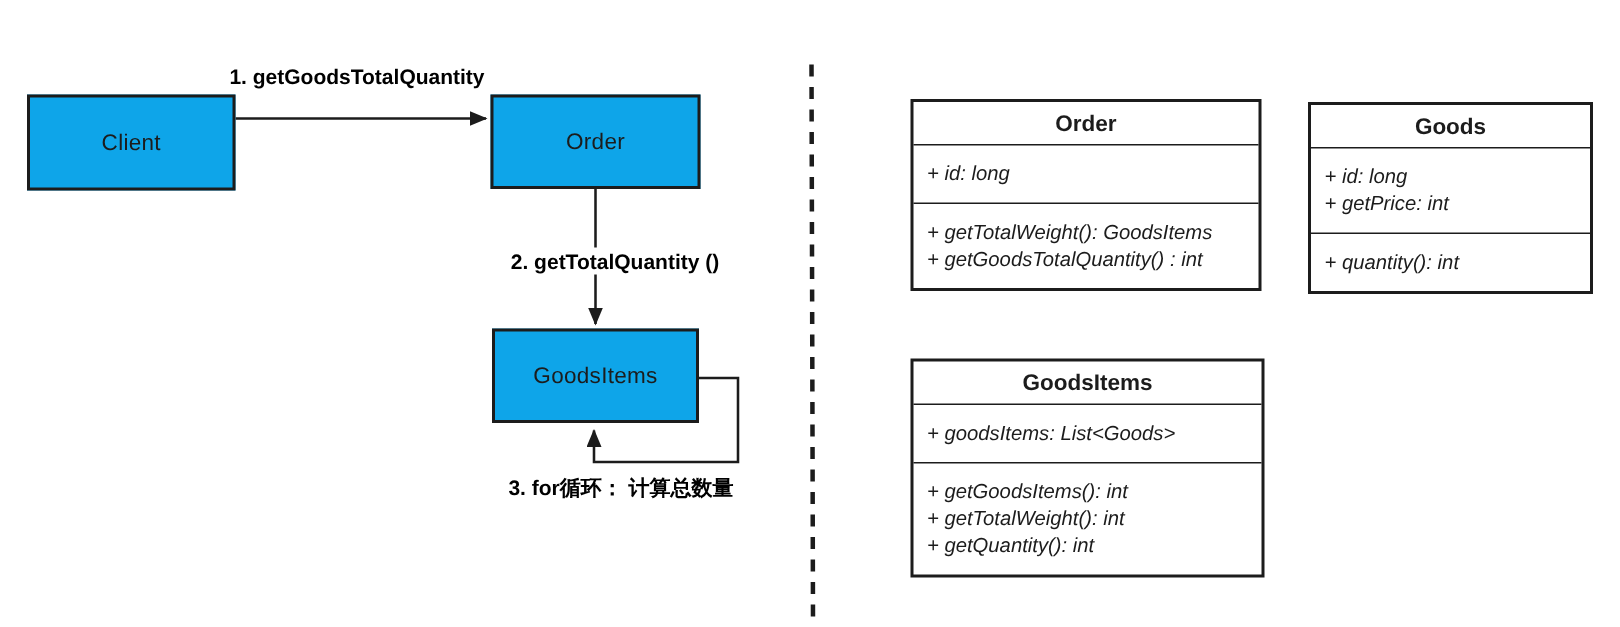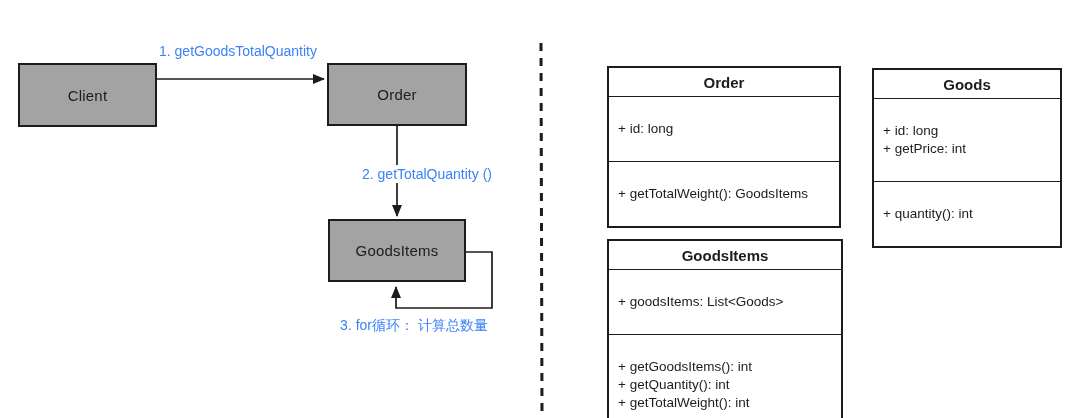--- a/index.html
+++ b/index.html
@@ -4,46 +4,46 @@
 <style>
   html,body{margin:0;padding:0;background:#ffffff;}
   *{box-sizing:border-box;}
   .stage{
     position:relative;width:1080px;height:418px;background:#ffffff;
     font-family:"Liberation Sans", sans-serif;color:#1c1c1c;overflow:hidden;
   }
   .connectors{position:absolute;left:0;top:0;width:1080px;height:418px;}
   
   .node{
-    position:absolute;border:2px solid #1c1c1c;background:#a3a3a3;
+    position:absolute;border:2px solid #1c1c1c;background:#0ea5e9;
     display:flex;align-items:center;justify-content:center;
     font-size:15px;letter-spacing:.2px;
   }
   #node-client{left:18px;top:63px;width:139px;height:64px;}
   #node-order{left:327px;top:63px;width:140px;height:63px;}
   #node-goodsitems{left:328px;top:219px;width:138px;height:63px;}
   
   .msg-label{
-    position:absolute;font-size:14px;white-space:nowrap;color:#3b82f6;
+    position:absolute;font-size:14px;white-space:nowrap;color:#000000;font-weight:bold;
   }
   #msg1{left:148px;top:43px;width:180px;text-align:center;}
-  #msg2{left:348px;top:165px;width:158px;text-align:center;background:#ffffff;padding:1px 0;}
+  #msg2{left:331px;top:165px;width:158px;text-align:center;background:#ffffff;padding:1px 0;}
   #msg3{left:336px;top:317px;width:156px;text-align:center;}
   
   .uml-class{
     position:absolute;border:2px solid #1c1c1c;background:#ffffff;
   }
   #class-order{left:607px;top:66px;width:234px;}
   #class-goods{left:872px;top:68px;width:190px;}
   #class-goodsitems{left:607px;top:239px;width:236px;}
   .uml-title{
     font-weight:bold;font-size:15px;text-align:center;padding:6px 4px 5px 4px;
   }
   .uml-section{
-    border-top:1.5px solid #1c1c1c;padding:23px 9px;font-size:13.5px;line-height:18px;
+    border-top:1.5px solid #1c1c1c;padding:10px 9px;font-size:13.5px;line-height:18px;font-style:italic;
   }
   .uml-member{white-space:nowrap;}
 </style>
 </head>
 <body>
 
 <div class="stage">
 
   <svg class="connectors" viewBox="0 0 1080 418" xmlns="http://www.w3.org/2000/svg">
     <defs>
@@ -75,20 +75,21 @@
   <div class="msg-label" id="msg2">2. getTotalQuantity ()</div>
   <div class="msg-label" id="msg3">3. for循环： 计算总数量</div>
 
   <div class="uml-class" id="class-order">
     <div class="uml-title">Order</div>
     <div class="uml-section">
       <div class="uml-member">+ id: long</div>
     </div>
     <div class="uml-section">
       <div class="uml-member">+ getTotalWeight(): GoodsItems</div>
+      <div class="uml-member">+ getGoodsTotalQuantity() : int</div>
     </div>
   </div>
 
   <div class="uml-class" id="class-goods">
     <div class="uml-title">Goods</div>
     <div class="uml-section">
       <div class="uml-member">+ id: long</div>
       <div class="uml-member">+ getPrice: int</div>
     </div>
     <div class="uml-section">
@@ -96,18 +97,18 @@
     </div>
   </div>
 
   <div class="uml-class" id="class-goodsitems">
     <div class="uml-title">GoodsItems</div>
     <div class="uml-section">
       <div class="uml-member">+ goodsItems: List&lt;Goods&gt;</div>
     </div>
     <div class="uml-section">
       <div class="uml-member">+ getGoodsItems(): int</div>
+      <div class="uml-member">+ getTotalWeight(): int</div>
       <div class="uml-member">+ getQuantity(): int</div>
-      <div class="uml-member">+ getTotalWeight(): int</div>
     </div>
   </div>
 
 </div>
 
 </body></html>

